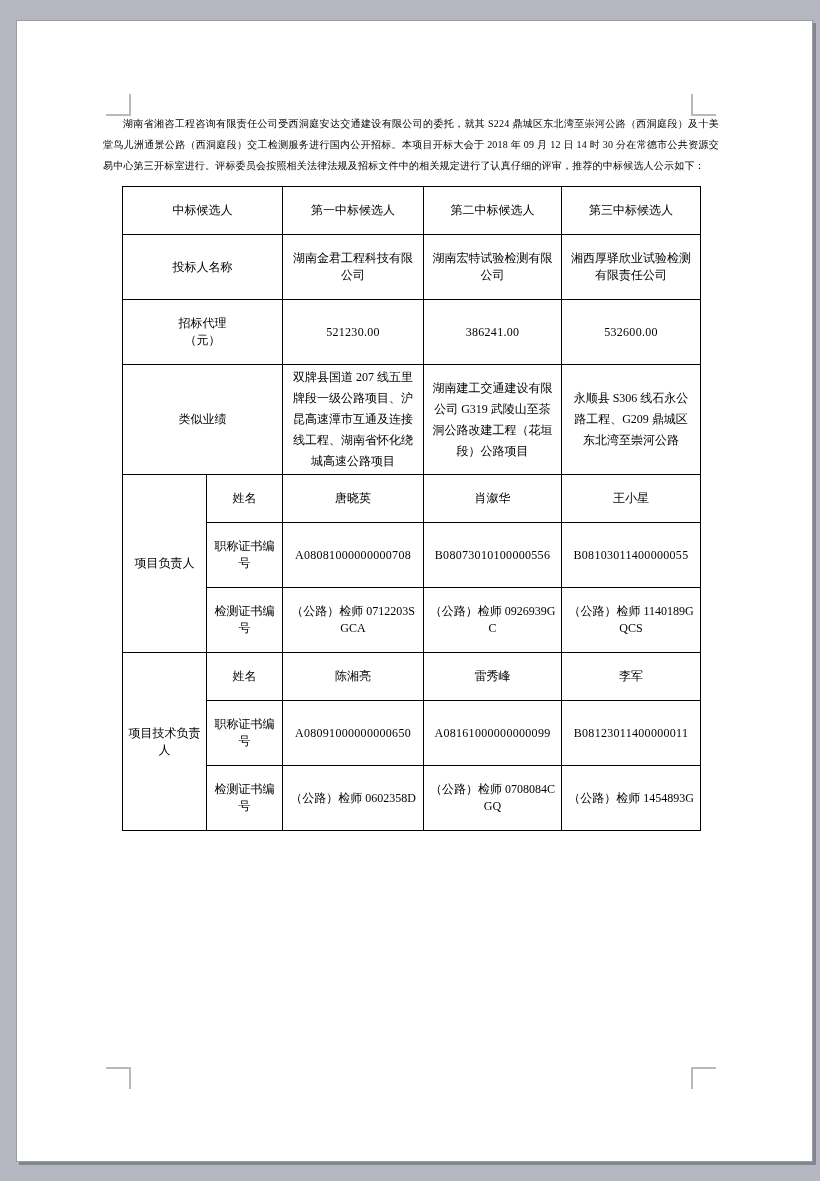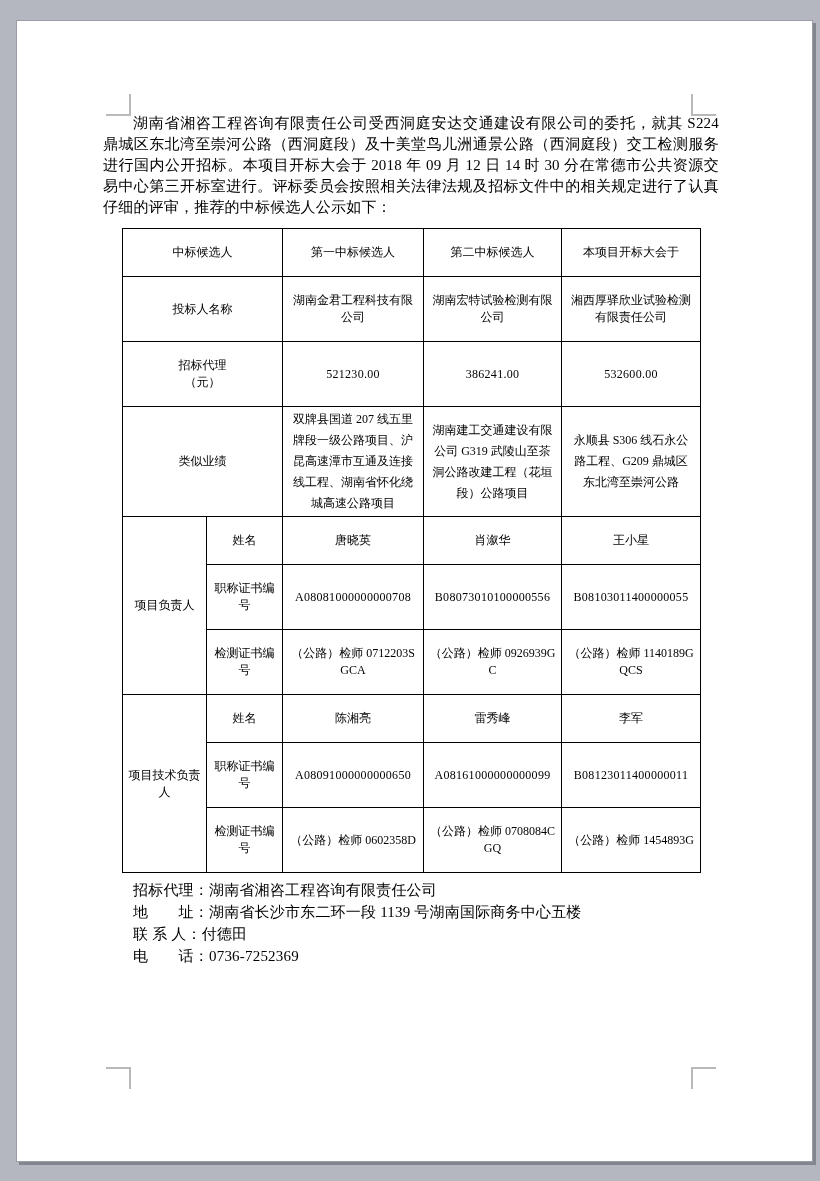--- a/index.html
+++ b/index.html
@@ -20,21 +20,21 @@
   .mark{position:absolute;width:23px;height:20px;}
   .mark-tl{left:89px;top:73px;border-right:2px solid #b9b9b9;border-bottom:2px solid #b9b9b9;}
   .mark-tr{left:674px;top:73px;border-left:2px solid #b9b9b9;border-bottom:2px solid #b9b9b9;}
   .mark-bl{left:89px;top:1046px;border-right:2px solid #b9b9b9;border-top:2px solid #b9b9b9;}
   .mark-br{left:674px;top:1046px;border-left:2px solid #b9b9b9;border-top:2px solid #b9b9b9;}
   .content{
     position:absolute;left:86px;top:92px;width:616px;
     color:#000;
   }
   .para{
-    font-size:15px;line-height:21px;
+    font-size:10px;line-height:21px;
     text-align:justify;text-indent:2em;
     margin:0;letter-spacing:0.2px;
   }
   table.bid{
     width:578px;margin:10px 0 6px 19px;
     border-collapse:collapse;table-layout:fixed;
   }
   table.bid td{
     border:1px solid #000;
     font-size:12px;line-height:17px;
@@ -70,21 +70,21 @@
           <col style="width:76px">
         <col style="width:141px">
           <col style="width:138px">
           <col style="width:139px">
       </colgroup>
       <tbody>
         <tr style="height:30px">
           <td colspan="2">中标候选人</td>
           <td>第一中标候选人</td>
           <td>第二中标候选人</td>
-          <td>本项目开标大会于</td>
+          <td>第三中标候选人</td>
         </tr>
         <tr style="height:32px">
           <td colspan="2">投标人名称</td>
           <td>湖南金君工程科技有限公司</td>
           <td>湖南宏特试验检测有限公司</td>
           <td>湘西厚驿欣业试验检测有限责任公司</td>
         </tr>
         <tr style="height:41px">
           <td colspan="2">
             <div>招标代理</div>
@@ -137,21 +137,15 @@
         <tr style="height:35px">
           <td>检测证书编号</td>
           <td>（公路）检师 0602358D</td>
           <td>（公路）检师 0708084CGQ</td>
           <td>（公路）检师 1454893G</td>
         </tr>
       </tbody>
     </table>
 
 
-    <div class="contacts">
-      <p class="contact-line">招标代理：湖南省湘咨工程咨询有限责任公司</p>
-      <p class="contact-line">地　　址：湖南省长沙市东二环一段 1139 号湖南国际商务中心五楼</p>
-      <p class="contact-line">联 系 人：付德田</p>
-      <p class="contact-line">电　　话：0736-7252369</p>
-    </div>
 
   </div>
 </div>
 
 </body></html>

